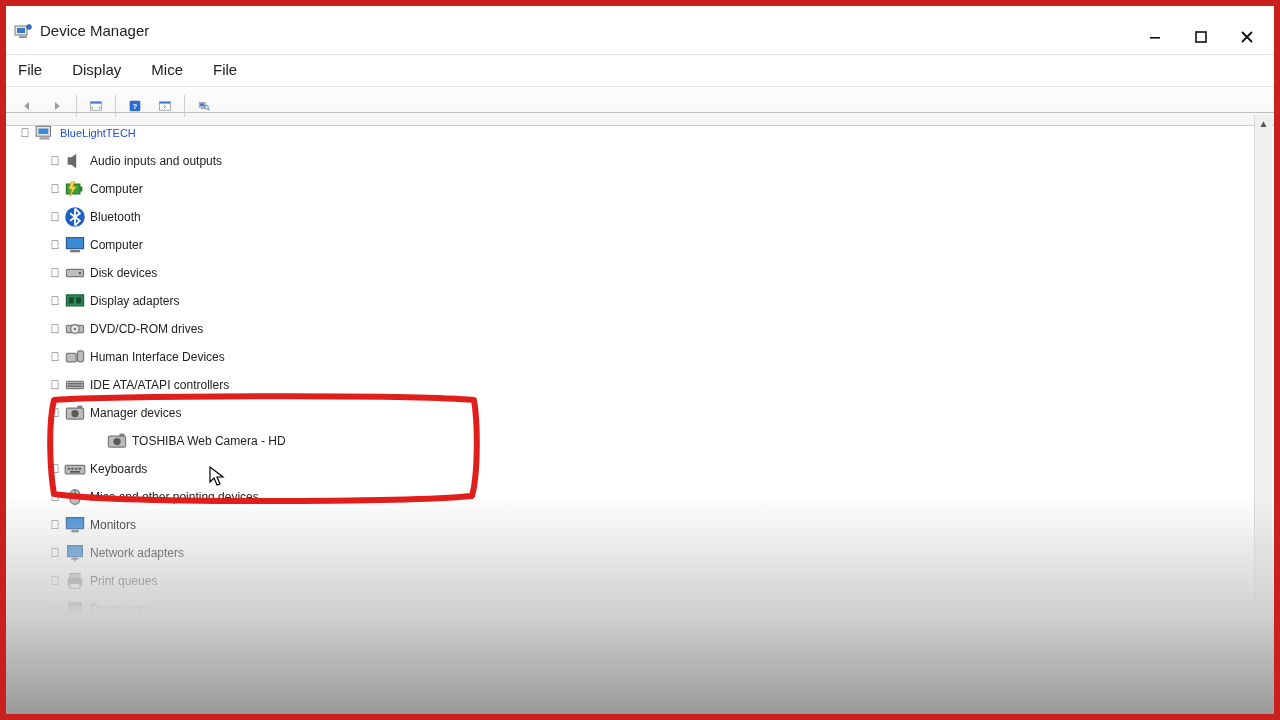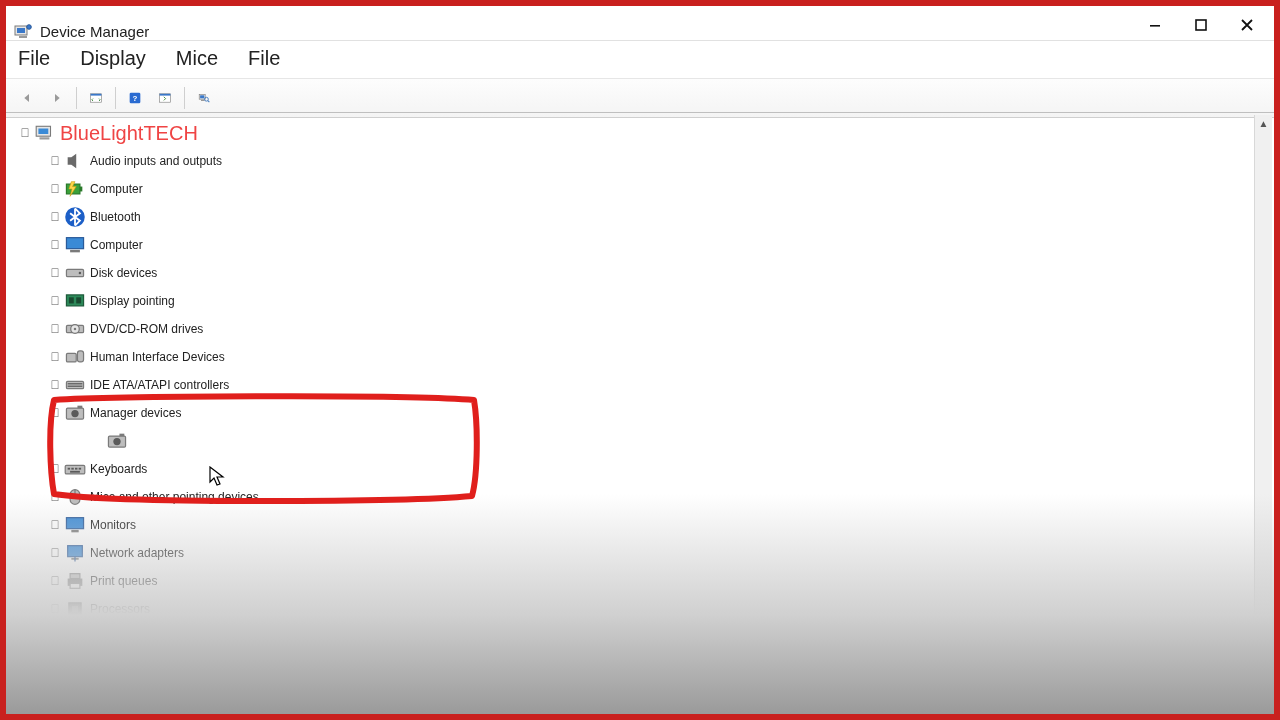--- a/index.html
+++ b/index.html
@@ -25,23 +25,23 @@
   .bottom-fade {
     position: absolute;
     left: 0; right: 0; bottom: 0;
     height: 220px;
     background: linear-gradient(to bottom, rgba(255,255,255,0) 0%, #d0d0d0 55%, #9a9a9a 100%);
     pointer-events: none;
   }
   
   .titlebar {
     display: flex;
-    align-items: flex-end;
+    align-items: flex-start;
     height: 32px;
-    padding: 2px 4px 0 8px;
+    padding: 16px 4px 0 8px;
     border-bottom: 1px solid #e1e1e1;
   }
   .title-icon {
     width: 18px; height: 18px;
     margin-right: 8px;
     display: inline-flex;
     align-items: center;
     justify-content: center;
   }
   .title-text {
@@ -59,21 +59,21 @@
     font-size: 14px;
     color: #111;
     background: transparent;
     border: none;
   }
   
   .menubar {
     display: flex;
     align-items: center;
     padding: 4px 6px 6px 10px;
-    font-size: 20px;
+    font-size: 15px;
     color: #222;
   }
   .menu-item {
     padding: 2px 14px 2px 2px;
     margin-right: 14px;
   }
   
   .toolbar {
     display: flex;
     align-items: center;
@@ -150,21 +150,21 @@
     height: 20px;
     margin-right: 4px;
     display: inline-flex;
     align-items: center;
     justify-content: center;
   }
   .node-label {
     font-size: 12px;
     color: #222;
   }
-  .root .node-label { color: #ef4444; font-size: 20px; }
+  .root .node-label { color: #1d4ed8; font-size: 11px; }
   
   .lvl0 { padding-left: 4px; }
   .lvl1 { padding-left: 34px; }
   .lvl2 { padding-left: 76px; }
   
   .annot {
     position: absolute;
     left: 42px;
     top: 388px;
     width: 430px;
@@ -341,21 +341,21 @@
 
       <div class="node lvl1">
         <span class="exp"></span>
         <span class="node-icon">
             <svg viewBox="0 0 18 18">
               <rect x="2" y="4" width="14" height="9" fill="#2d8a5a" stroke="#1e5a3a"></rect>
               <rect x="4" y="6" width="4" height="5" fill="#194a30"></rect>
               <rect x="10" y="6" width="4" height="5" fill="#194a30"></rect>
             </svg>
           </span>
-        <span class="node-label">Display pointing</span>
+        <span class="node-label">Display adapters</span>
       </div>
 
       <div class="node lvl1">
         <span class="exp"></span>
         <span class="node-icon">
             <svg viewBox="0 0 18 18">
               <rect x="2" y="6" width="14" height="6" rx="1" fill="#bdbdbd" stroke="#7a7a7a"></rect>
               <circle cx="9" cy="9" r="3.5" fill="#e6e6e6" stroke="#7a7a7a"></circle>
               <circle cx="9" cy="9" r="1" fill="#7a7a7a"></circle>
             </svg>
@@ -399,20 +399,21 @@
       </div>
       <div class="node lvl2">
         <span class="exp" style="visibility:hidden"></span>
         <span class="node-icon">
             <svg viewBox="0 0 18 18">
               <rect x="2" y="5" width="14" height="9" rx="1" fill="#bdbdbd" stroke="#7a7a7a"></rect>
               <circle cx="9" cy="9.5" r="3" fill="#5a5a5a"></circle>
               <rect x="11" y="3" width="4" height="2" fill="#7a7a7a"></rect>
             </svg>
           </span>
+        <span class="node-label">TOSHIBA Web Camera - HD</span>
       </div>
 
       <div class="node lvl1">
         <span class="exp"></span>
         <span class="node-icon">
             <svg viewBox="0 0 18 18">
               <rect x="1" y="6" width="16" height="7" rx="1" fill="#bdbdbd" stroke="#7a7a7a"></rect>
               <rect x="3" y="8" width="2" height="1.5" fill="#5a5a5a"></rect>
               <rect x="6" y="8" width="2" height="1.5" fill="#5a5a5a"></rect>
               <rect x="9" y="8" width="2" height="1.5" fill="#5a5a5a"></rect>

